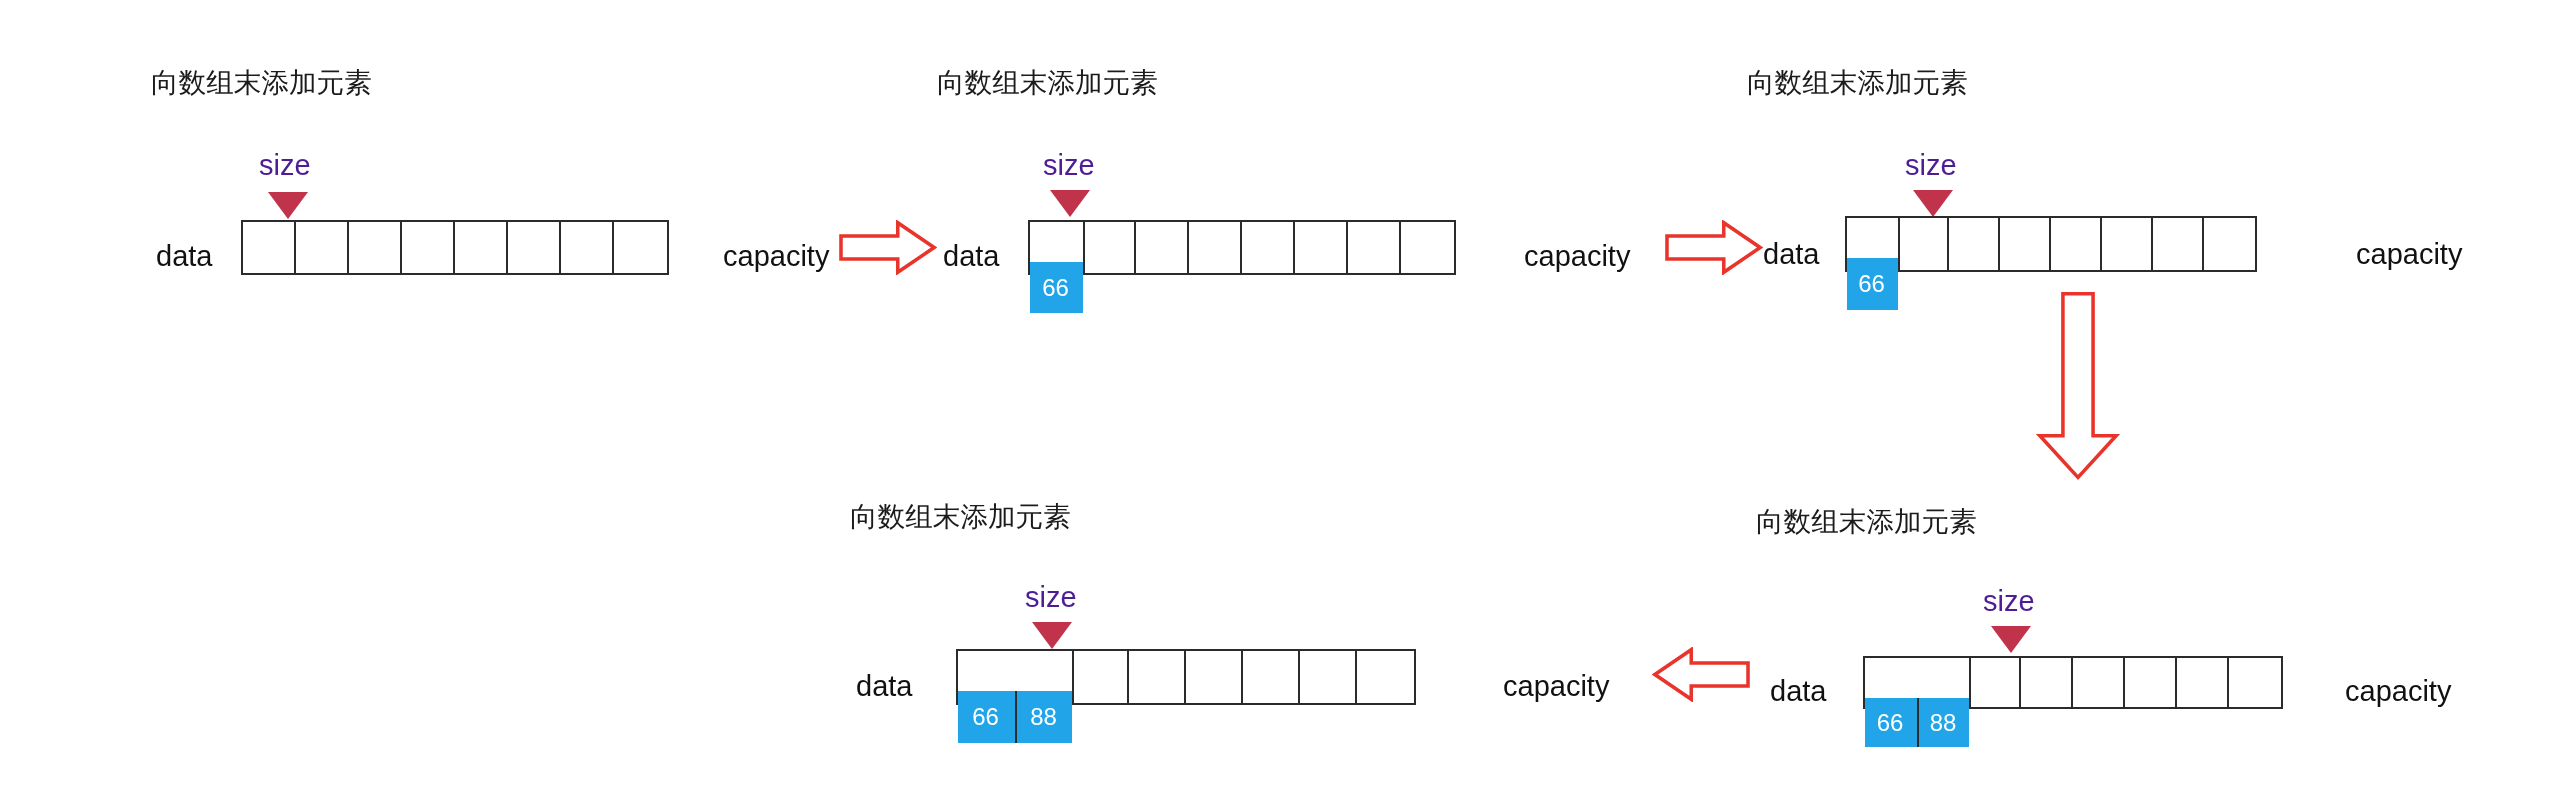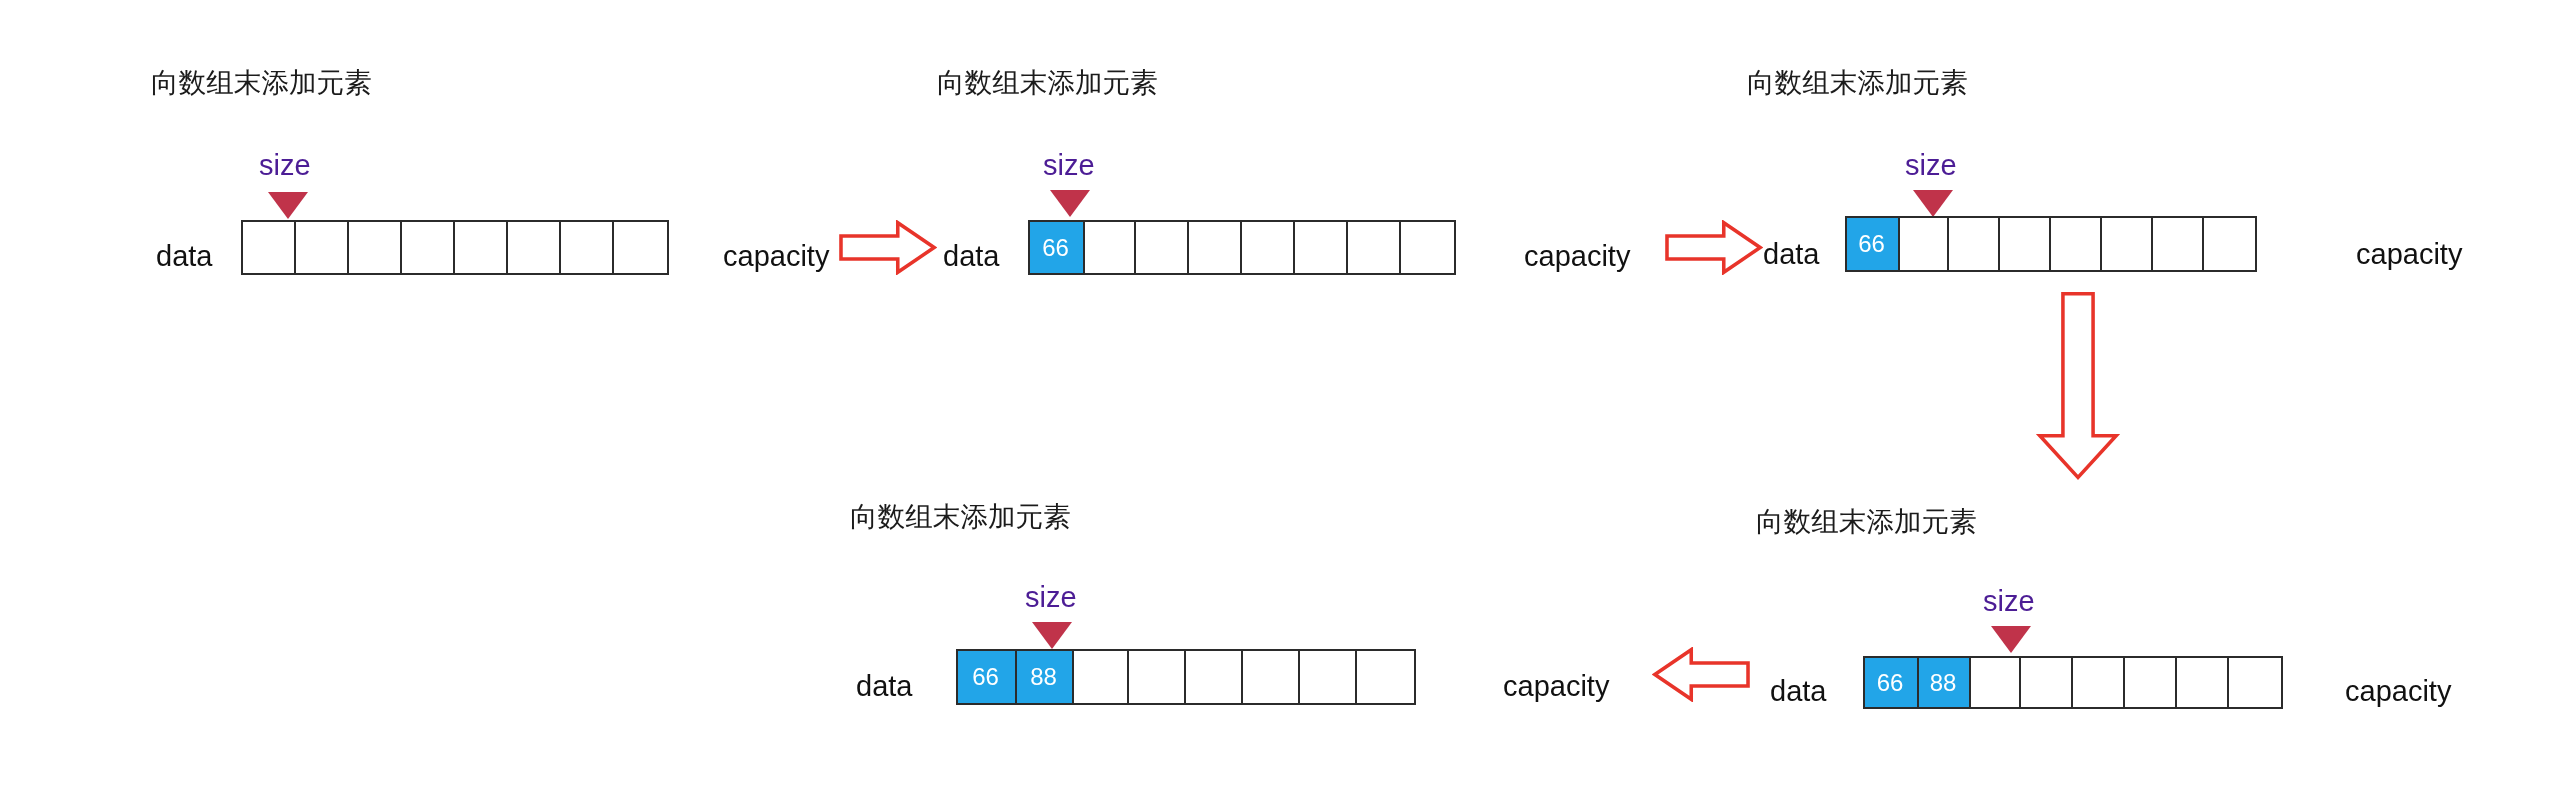--- a/index.html
+++ b/index.html
@@ -54,21 +54,21 @@
     border-right:2.7px solid #2b2b2b;
     height:100%;
     display:flex;
     align-items:center;
     justify-content:center;
     font-size:24px;
     color:#ffffff;
     background:#ffffff;
   }
   .cell:last-child{border-right:none;}
-  .cell.filled{background:#22a5e8;border-right-color:#22a5e8;}
+  .cell.filled{background:#22a5e8;border-right-color:#22a5e8;margin-top:40px;}
   .cell.filled + .cell{border-left:2.7px solid #2b2b2b;}
 
   
   .flow{position:absolute;}
   .flow svg{display:block;}
 </style>
 </head>
 <body>
 
 <div class="stage">

